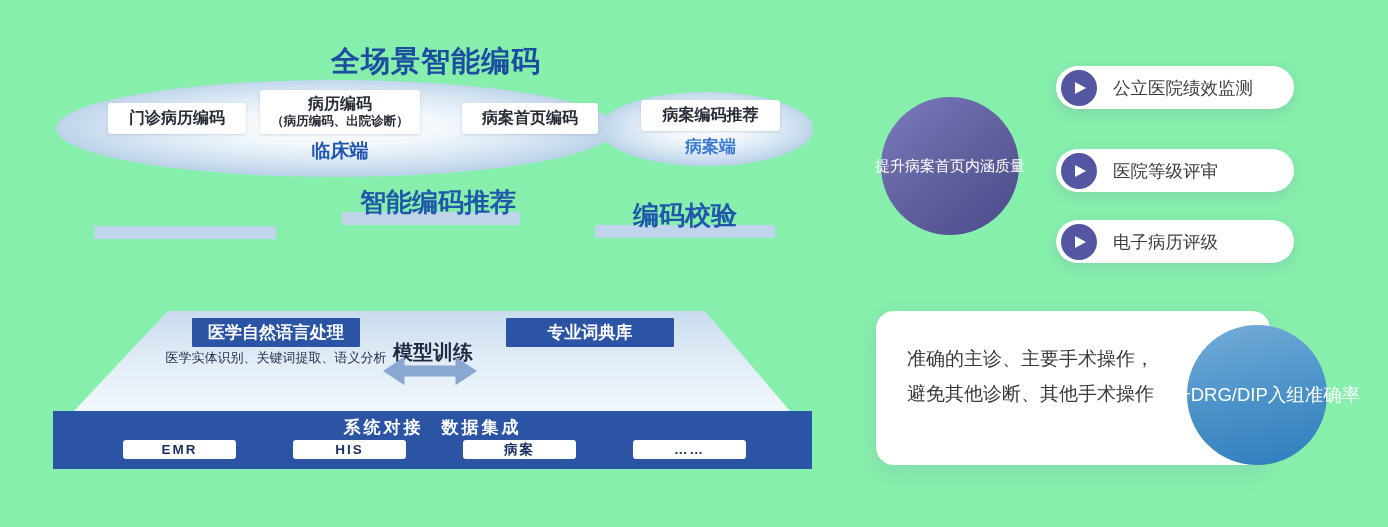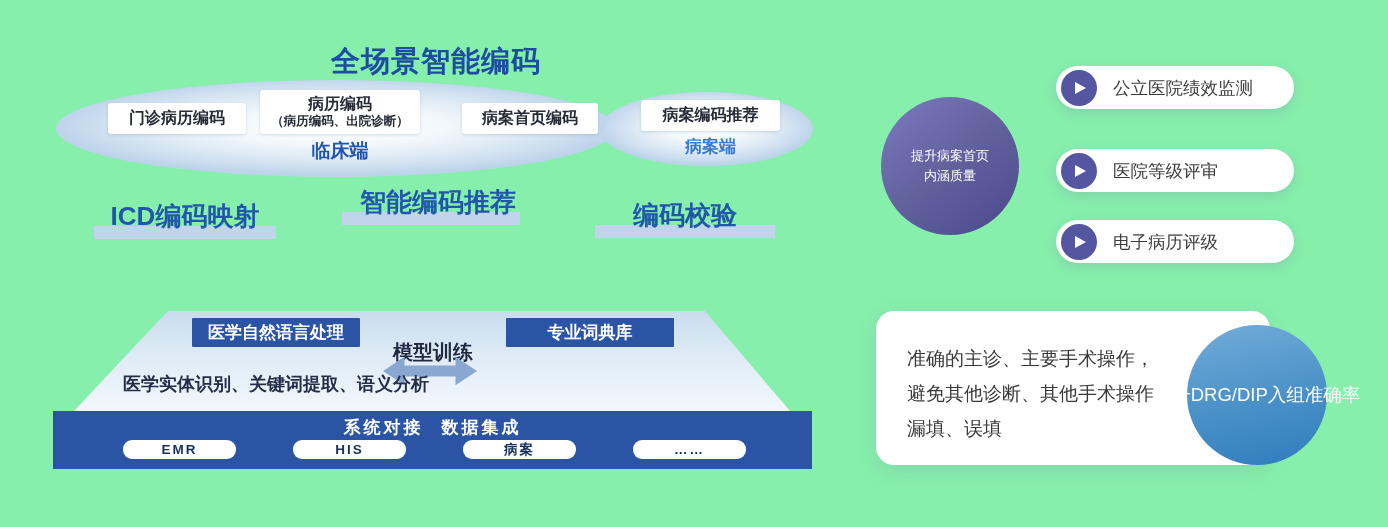--- a/index.html
+++ b/index.html
@@ -62,46 +62,46 @@
     border-radius:1px;
     font-family:Liberation Serif, serif;
   }
   #nlp-box  { left:192px; top:318px; width:168px; height:29px; }
   #dict-box { left:506px; top:318px; width:168px; height:29px; }
   #model-training-label {
     position:absolute; left:363px; top:339px; width:140px; text-align:center;
     font-size:20px; font-weight:bold; color:#1f2940; z-index:2; white-space:nowrap;
   }
   .caption {
-    position:absolute; top:372px; font-size:18px; font-weight:bold; color:#232e48;
+    position:absolute; top:349px; font-size:13px; font-weight:normal; color:#232e48;
     white-space:nowrap; z-index:2; text-align:center;
   }
   #nlp-caption  { left:96px;  width:360px; }
   #dict-caption { left:470px; width:240px; text-align:left; left:490px; width:auto; }
   #model-arrow { position:absolute; left:383px; top:352px; width:94px; height:38px; z-index:2; }
 
   .sys-bar { position:absolute; left:53px; top:411px; width:759px; height:58px; background:#2b54a5; z-index:3; }
   .sys-bar-title {
     position:absolute; top:5px; left:0; width:100%; text-align:center;
     color:#ffffff; font-weight:bold; font-size:17px; letter-spacing:3px; white-space:nowrap;
   }
   .sys-bar-title .gap { display:inline-block; width:18px; }
   .chips { position:absolute; top:29px; left:70px; display:flex; gap:57px; }
   .chip {
-    width:113px; height:19px; background:#ffffff; border-radius:9px;
+    width:113px; height:19px; background:#ffffff; border-radius:3px;
     display:flex; align-items:center; justify-content:center;
     font-size:13.5px; font-weight:bold; color:#17305e; letter-spacing:2px; white-space:nowrap;
   }
 
   
   .quality-circle {
     position:absolute; left:881px; top:97px; width:138px; height:138px; border-radius:50%;
     background:linear-gradient(140deg, #7b7bc0 0%, #62629f 48%, #4a4a8c 100%);
-    display:flex; flex-direction:column; align-items:center; justify-content:center;
-    color:#ffffff; font-size:13px; line-height:1.55; z-index:2; white-space:nowrap;
+    display:flex; align-items:center; justify-content:center;
+    color:#ffffff; font-size:15px; line-height:1.55; z-index:2; white-space:nowrap;
   }
   .benefit {
     position:absolute; left:1056px; width:238px; height:43px; background:#ffffff; border-radius:22px;
     box-shadow:0 4px 12px rgba(110,130,160,.25);
     display:flex; align-items:center; padding-left:5px;
   }
   #benefit-0 { top:66px; } #benefit-1 { top:149px; } #benefit-2 { top:220px; }
   .play {
     width:36px; height:36px; border-radius:50%; background:#5456a2; flex:0 0 auto;
     display:flex; align-items:center; justify-content:center;
@@ -147,21 +147,20 @@
   </div>
   <div class="scene-box" id="box-recommend">
     <span class="l1">病案编码推荐</span>
   </div>
 
   <div class="side-label" id="clinical-label">临床端</div>
   <div class="side-label" id="record-label">病案端</div>
 
   <div class="feature" id="feature-icd">
     <div class="hl-bar"></div>
-    <span class="txt">ICD编码映射</span>
   </div>
   <div class="feature" id="feature-rec">
     <div class="hl-bar"></div>
     <span class="txt">智能编码推荐</span>
   </div>
   <div class="feature" id="feature-chk">
     <div class="hl-bar"></div>
     <span class="txt">编码校验</span>
   </div>
 
@@ -209,20 +208,19 @@
   <div class="benefit" id="benefit-2">
     <span class="play">
         <span class="tri"></span>
       </span>
     <span class="label">电子病历评级</span>
   </div>
 
   <div class="drg-card">
     <div class="line">准确的主诊、主要手术操作，</div>
     <div class="line">避免其他诊断、其他手术操作</div>
-    <div class="line">漏填、误填</div>
   </div>
   <div class="drg-circle">
     <span>提升DRG/DIP</span>
     <span>入组准确率</span>
   </div>
 
 </div>
 
 </body></html>

